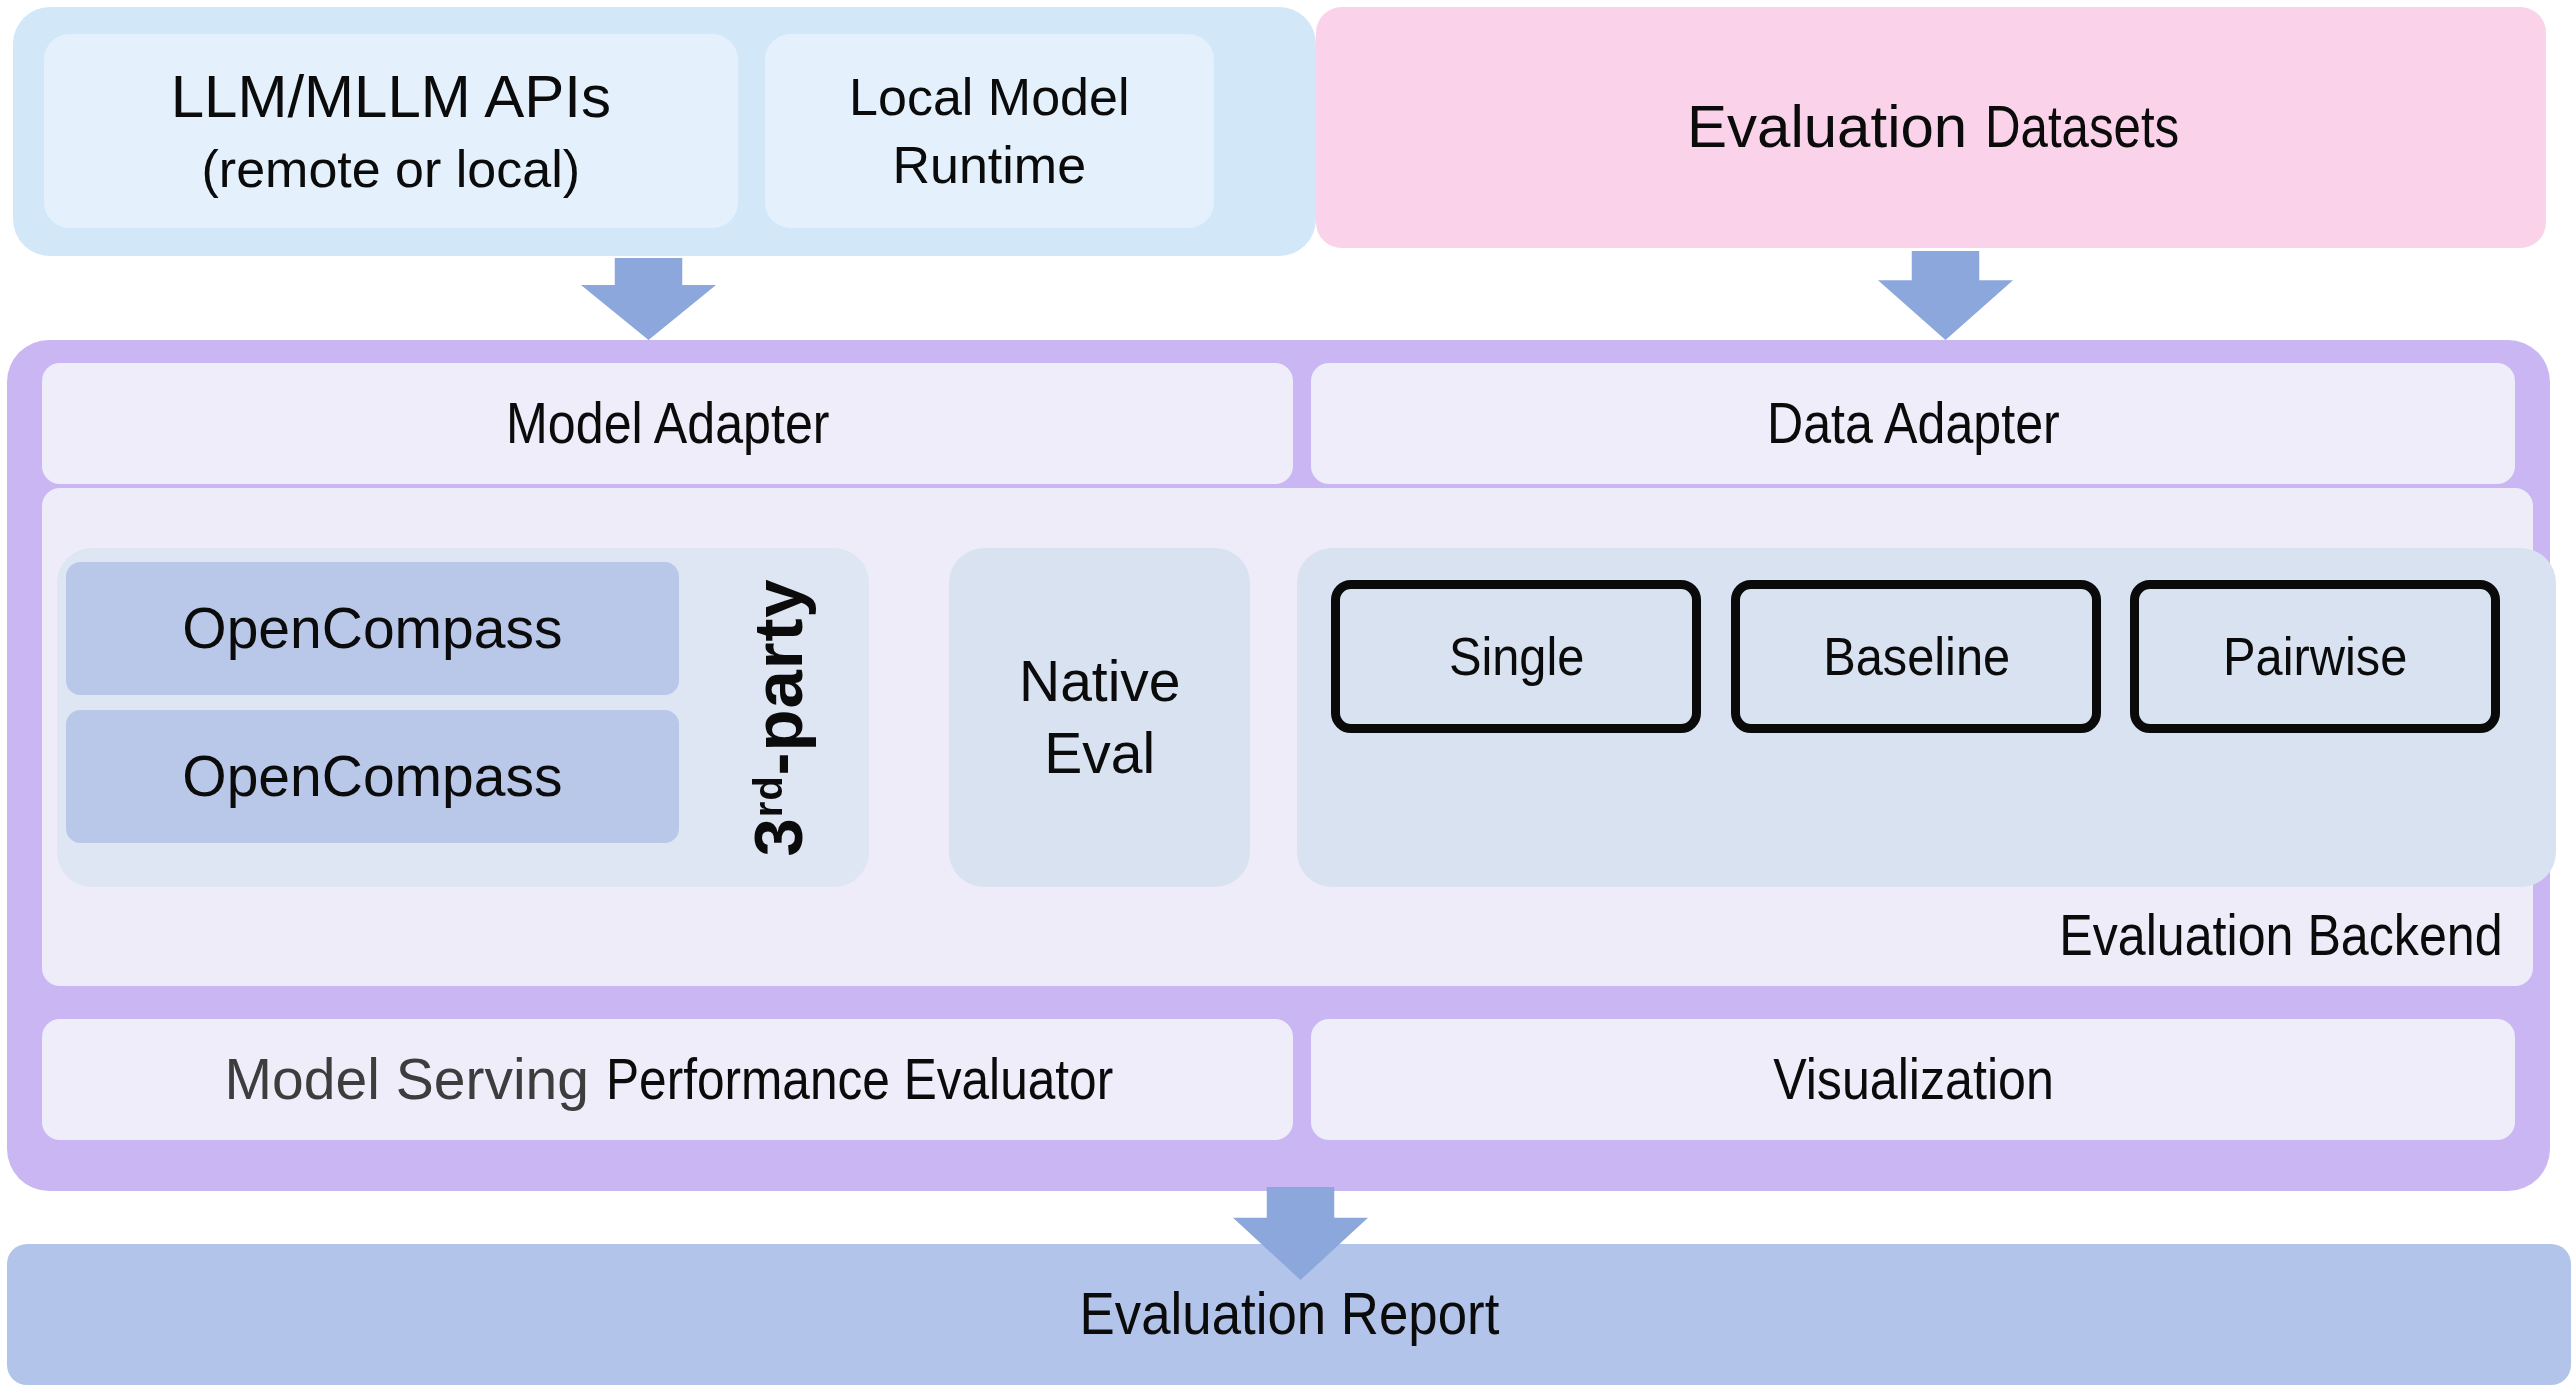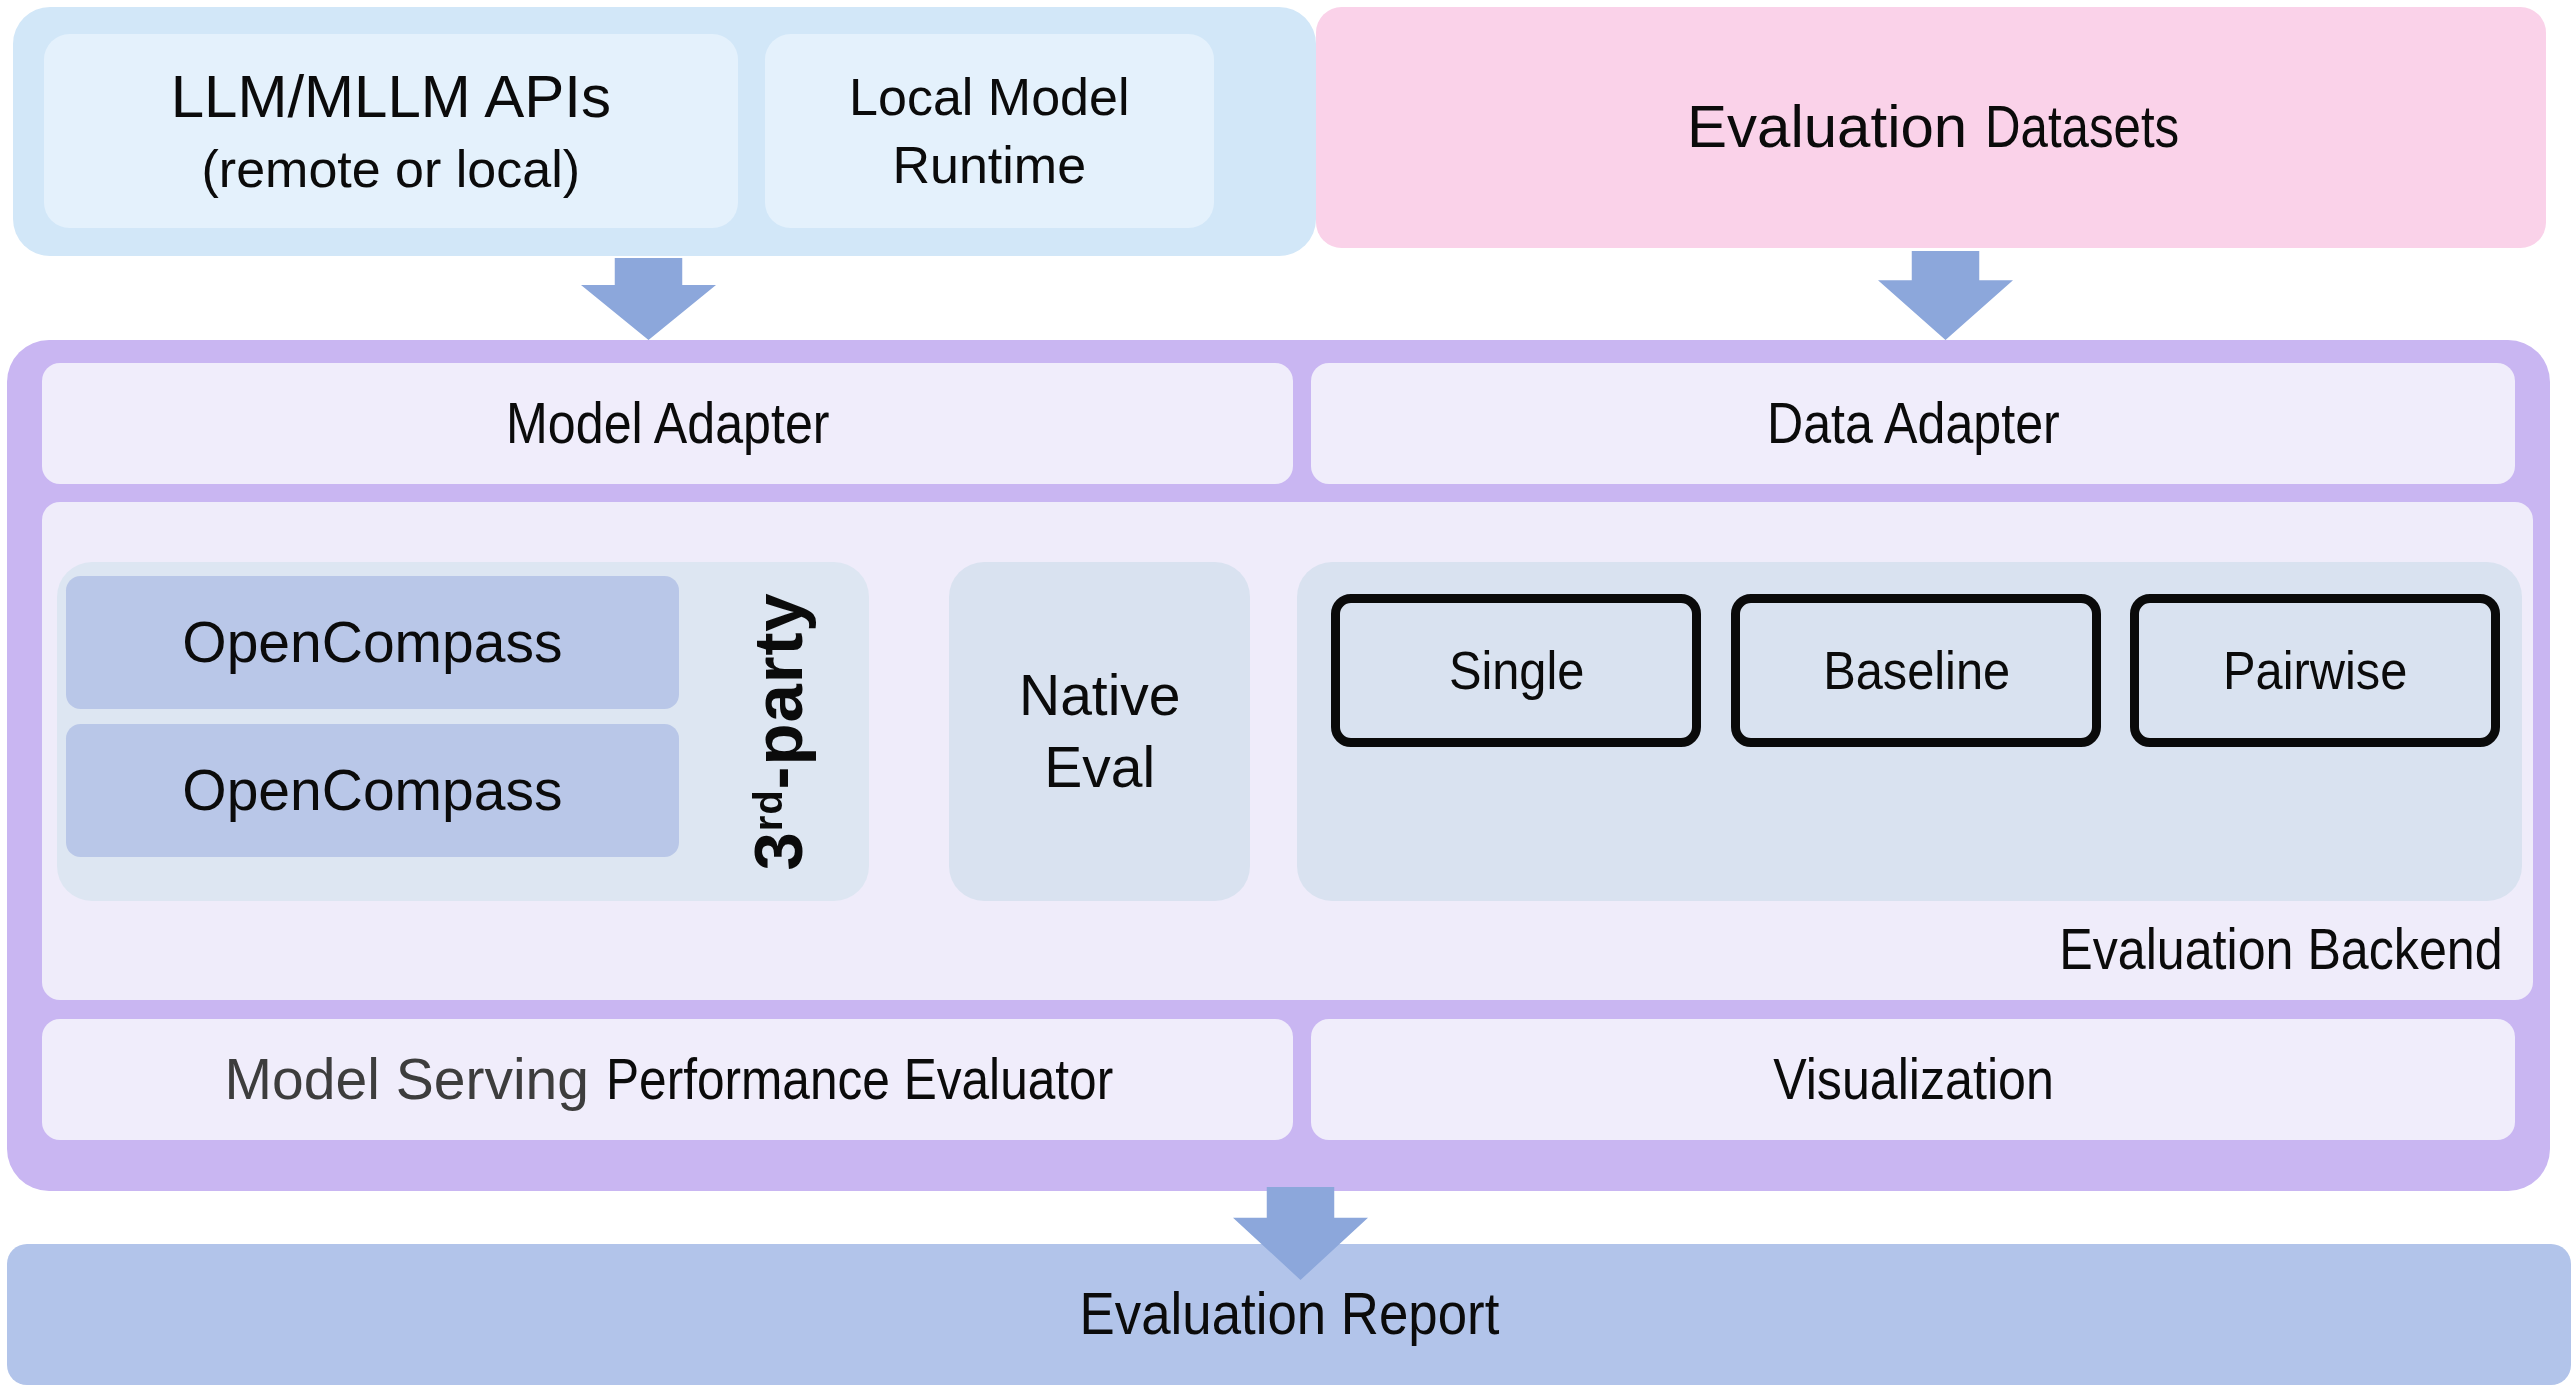--- a/index.html
+++ b/index.html
@@ -25,38 +25,38 @@
   }
   .arrow-1{left:581px;top:258px;height:82px;}
   .arrow-2{left:1878px;top:251px;height:89px;}
   .arrow-3{left:1233px;top:1187px;height:93px;z-index:5;}
 
   
   .framework{left:7.3px;top:340px;width:2543px;height:851px;background:#c9b6f2;border-radius:42px;}
   .panel{background:#f0edfb;border-radius:18px;}
   .model-adapter{left:35px;top:23px;width:1251px;height:121px;}
   .data-adapter{left:1304px;top:23px;width:1204px;height:121px;}
-  .backend{left:35px;top:162px;width:2491px;height:498px;background:#efecfa;border-radius:18px;}
+  .backend{left:35px;top:148px;width:2491px;height:498px;background:#efecfa;border-radius:18px;}
   .serving{left:35px;top:679px;width:1251px;height:121px;}
   .viz{left:1304px;top:679px;width:1204px;height:121px;}
 
   
   .bluegray{background:#d9e2f0;border-radius:35px;}
   .third-party{left:14.6px;top:60px;width:812px;height:339px;background:#dde6f2;border-radius:35px;}
   .tp-item{background:#b9c7e8;border-radius:14.6px;left:9px;width:613px;height:133px;}
   .tp-item-0{top:13.7px;}
   .tp-item-1{top:162px;}
   .tp-vert{left:630px;top:0;width:183px;height:339px;}
   .vtxt{
     white-space:nowrap;font-weight:700;font-size:69px;line-height:1;
     transform:rotate(-90deg);letter-spacing:0.9px;
   }
   .vtxt sup{font-size:0.58em;vertical-align:0.48em;}
   .native{left:907px;top:60px;width:301px;height:339px;}
-  .arena{left:1255px;top:60px;width:1225px;height:339px;}
+  .arena{left:1255px;top:60px;width:1225px;height:339px;padding-left:34px;}
   .mode{
     position:absolute;top:32px;width:370px;height:153px;
     border:9px solid #0a0a0a;border-radius:20px;box-sizing:border-box;
     display:flex;align-items:center;justify-content:center;
   }
   .mode-0{left:34px;}
   .mode-1{left:434px;}
   .mode-2{left:833px;}
   .arena-label{left:0;right:0;top:230px;text-align:center;}
   .backend-label{left:0;right:0;bottom:14.6px;text-align:right;padding-left:44px;}

